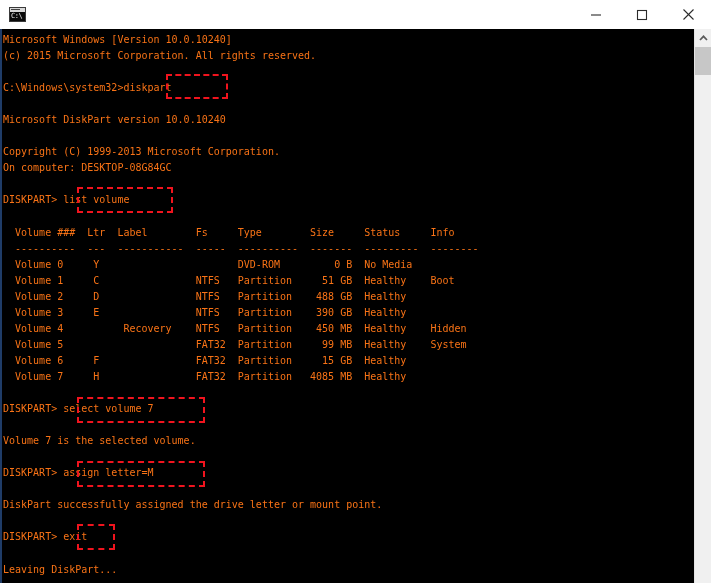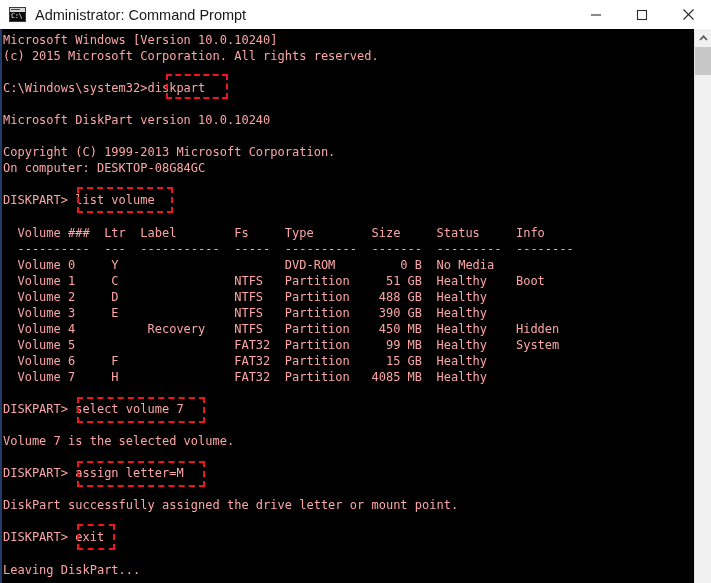--- a/index.html
+++ b/index.html
@@ -109,23 +109,23 @@
     height: 554px;
     background: #1f3c68;
   }
 
   #console-text {
     position: absolute;
     left: 3px;
     top: 3px;
     margin: 0;
     font-family: "DejaVu Sans Mono", monospace;
-    font-size: 12px;
+    font-size: 10px;
     line-height: 16.05px;
-    color: #fca5a5;
+    color: #f97316;
     white-space: pre;
     letter-spacing: 0px;
   }
 
   
   #scrollbar {
     position: absolute;
     right: 0;
     top: 29px;
     width: 17px;
@@ -163,21 +163,20 @@
 </head>
 <body>
 
 <div id="window">
 
   <div id="titlebar">
     <div id="app-icon">
       <div class="icon-bar"></div>
       <div class="icon-text">C:\</div>
     </div>
-    <div id="title-text">Administrator: Command Prompt</div>
 
     <div id="window-controls">
       <div class="win-btn">
         <svg width="12" height="12" viewBox="0 0 12 12" aria-hidden="true">
           <line x1="1" y1="6" x2="11" y2="6" stroke="#2b2b2b" stroke-width="1.1"></line>
         </svg>
       </div>
       <div class="win-btn">
         <svg width="12" height="12" viewBox="0 0 12 12" aria-hidden="true">
           <rect x="1.5" y="1.5" width="9" height="9" fill="none" stroke="#2b2b2b" stroke-width="1.1"></rect>

